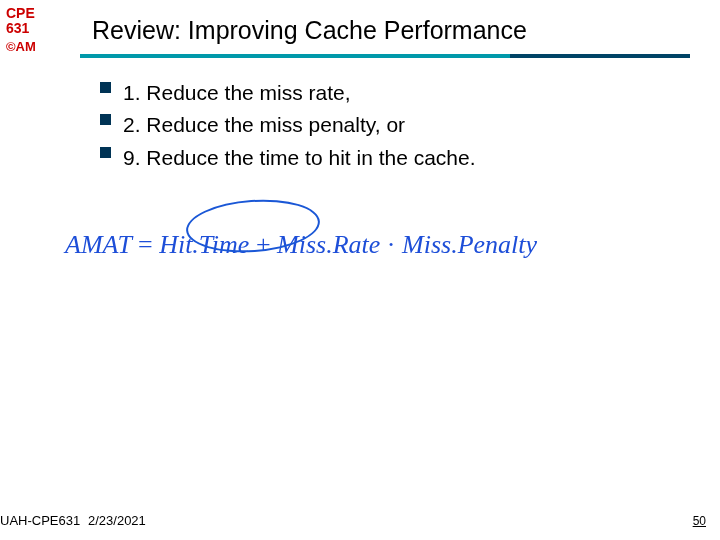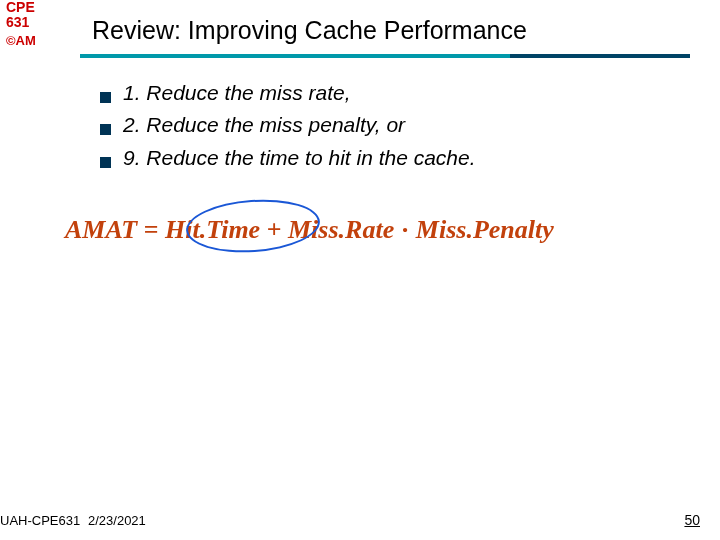--- a/index.html
+++ b/index.html
@@ -10,21 +10,21 @@
     background: #fff;
     font-family: Arial, Helvetica, sans-serif;
     position: relative;
     overflow: hidden;
   }
   .sidebar {
     position: absolute;
     left: 0;
     top: 0;
     width: 50px;
-    padding-top: 0;
+    padding-top: 6px;
     text-align: left;
   }
   .sidebar .course {
     font-family: Arial, sans-serif;
     font-weight: bold;
     color: #cc0000;
     font-size: 14px;
     line-height: 1.1;
     padding-left: 6px;
   }
@@ -64,43 +64,42 @@
   .bullets {
     position: absolute;
     left: 100px;
     top: 78px;
     font-size: 21px;
     color: #000;
     line-height: 1.45;
   }
   .bullets .row {
     display: flex;
-    align-items: center;
+    align-items: flex-start;
     margin-bottom: 2px;
-    font-style: italic;
   }
   .bullet-mark {
     width: 11px;
     height: 11px;
     background: #003355;
     margin-right: 12px;
     position: relative;
     top: 4px;
     flex: none;
   }
   .formula {
     position: absolute;
     left: 65px;
-    top: 215px;
+    top: 230px;
     width: 640px;
     font-family: "Times New Roman", Times, serif;
-    font-weight: bold;
+    font-weight: normal;
     font-style: italic;
     font-size: 26px;
-    color: #c2410c;
+    color: #1d4ed8;
     white-space: nowrap;
   }
   .formula .eq, .formula .plus, .formula .dot {
     font-style: normal;
   }
   .circle {
     position: absolute;
     border: 2px solid #1a57d6;
     border-radius: 50%;
     background: transparent;
@@ -128,23 +127,23 @@
   }
   .footer .center {
     position: absolute;
     left: 0;
     right: 0;
     bottom: 0;
     text-align: left;
   }
   .footer .pageno {
     position: absolute;
-    right: 20px;
+    right: 14px;
     bottom: 0;
-    font-size: 14px;
+    font-size: 12px;
     text-decoration: underline;
   }
 </style>
 </head>
 <body>
 
 <div class="sidebar">
   <div class="course">CPE</div>
   <div class="course">631</div>
   <div class="am">©AM</div>

